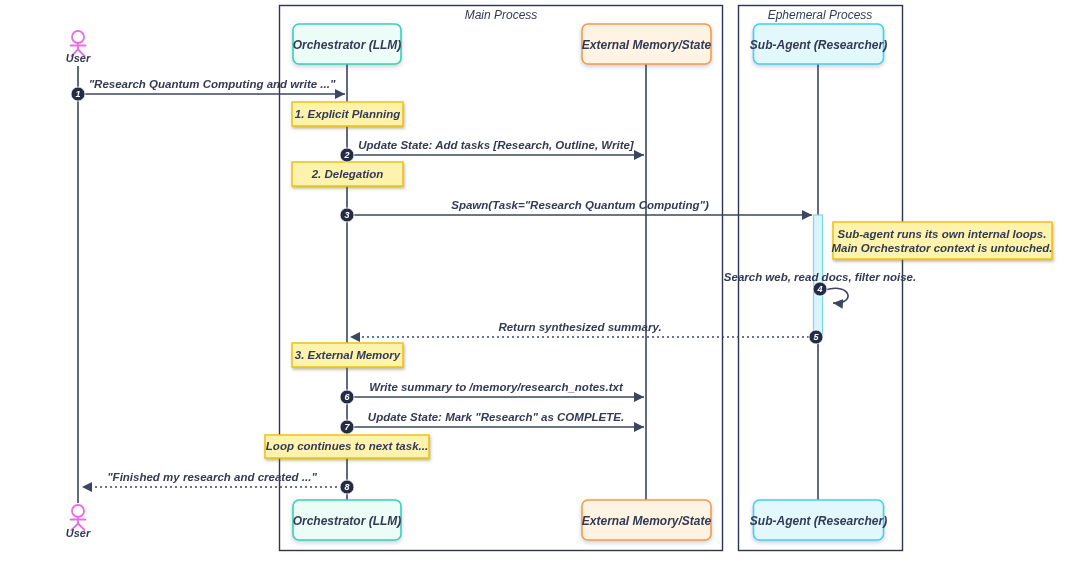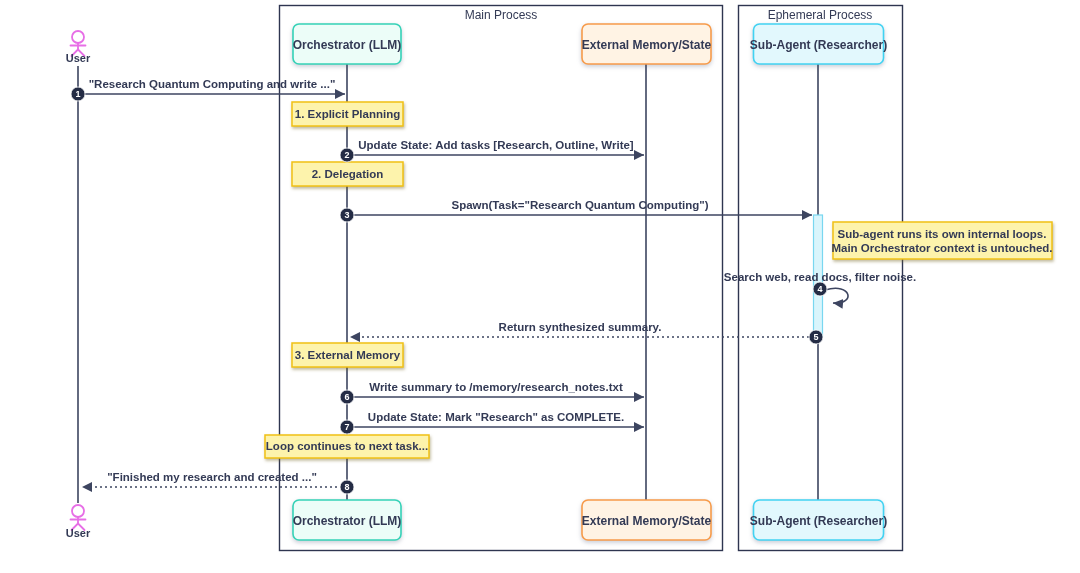--- a/index.html
+++ b/index.html
@@ -1,17 +1,17 @@
 <!DOCTYPE html>
 <html style="--ink: #333a55; --line: #3d4560; --frame: #2e3550; --badge: #242c45; --pink: #e76ee6; --teal_fill: #ecfdf8; --teal_border: #35d2b7; --orange_fill: #fff3e4; --orange_border: #f79b4a; --cyan_fill: #e2f8fd; --cyan_border: #41d2f2; --activation_fill: #d9f5fc; --activation_border: #79d7f0; --note_fill: #fdf3ac; --note_border: #f1c115;"><head>
 <meta charset="utf-8">
 <style>
   html,body{margin:0;padding:0;background:#ffffff;}
   .stage{width:1080px;height:573px;position:relative;background:#ffffff;overflow:hidden;
-         font-family:"Liberation Sans",sans-serif;}
+         font-family:"Liberation Sans",sans-serif;font-style:italic;}
   svg{display:block;}
   svg text{fill:var(--ink);font-family:"Liberation Sans",sans-serif;}
 
   .frame{fill:none;stroke:var(--frame);stroke-width:1.4;}
   .frame-label{font-size:12px;text-anchor:middle;}
 
   .lifeline{stroke:var(--line);stroke-width:1.6;}
 
   .msg{stroke:var(--line);stroke-width:1.6;fill:none;}
   .dotted{stroke-dasharray:2 3;}

